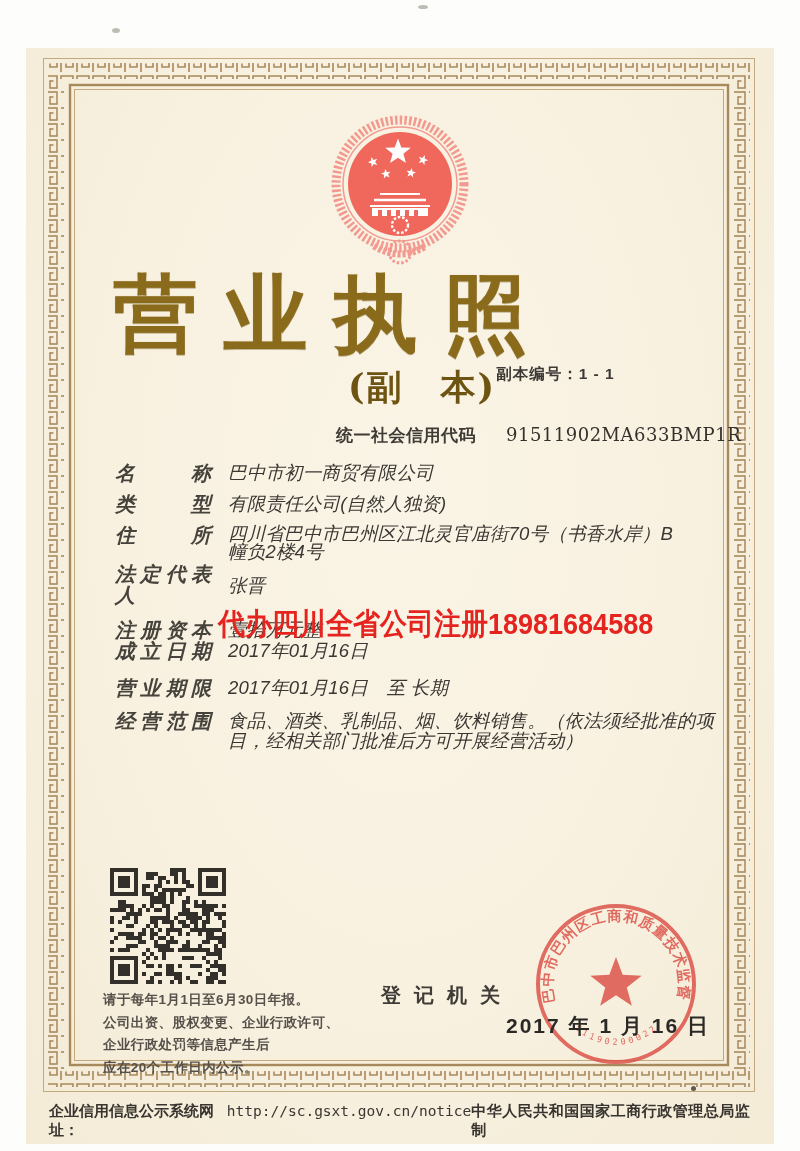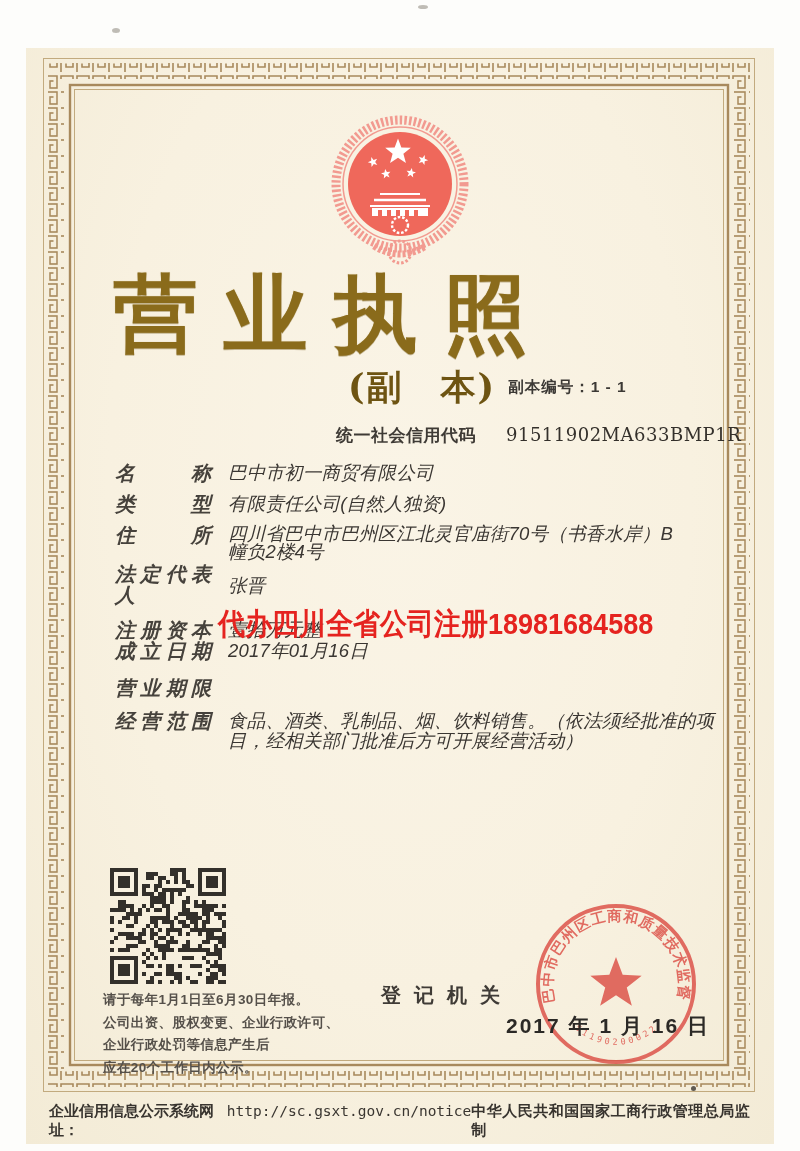--- a/index.html
+++ b/index.html
@@ -16,21 +16,21 @@
 
   
   .emblem{position:absolute;left:330px;top:112px;}
 
   .title{position:absolute;left:0;top:268px;width:648px;text-align:center;
          font-size:84px;line-height:92px;font-weight:900;color:#8a6b1b;
          letter-spacing:26px;padding-left:19px;box-sizing:border-box;
          text-shadow:0 1px 0 rgba(110,82,18,.35), 0 0 1px rgba(140,105,25,.4);
          font-family:"Liberation Sans",sans-serif;}
 
-  .subtitle-row{position:absolute;left:348px;top:364px;display:flex;align-items:center;gap:12px;}
+  .subtitle-row{position:absolute;left:348px;top:364px;display:flex;align-items:flex-start;}
   .subtitle{font-family:"DejaVu Serif",serif;font-size:35px;font-weight:700;color:#6e5412;letter-spacing:2px;}
   .copy-number{font-size:15.5px;color:#3c3935;font-weight:600;letter-spacing:1px;}
 
   .credit-row{position:absolute;left:336px;top:424px;display:flex;align-items:baseline;gap:30px;}
   .credit-label{font-size:17px;font-weight:700;color:#3e3a35;letter-spacing:.5px;}
   .credit-value{font-family:"DejaVu Serif",serif;font-size:18px;color:#34302b;letter-spacing:.5px;}
 
   
   .fields{position:absolute;left:115px;top:463px;width:620px;font-style:italic;}
   .field-row{display:flex;align-items:flex-start;}
@@ -159,20 +159,21 @@
       <div class="field-row">
         <div class="field-label">注册资本</div>
         <div class="field-value">壹拾万元整</div>
       </div>
       <div class="field-row">
         <div class="field-label">成立日期</div>
         <div class="field-value">2017年01月16日</div>
       </div>
       <div class="field-row">
         <div class="field-label">营业期限</div>
+        <div class="field-value">2017年01月16日　至 长期</div>
       </div>
       <div class="field-row">
         <div class="field-label">经营范围</div>
         <div class="field-value">食品、酒类、乳制品、烟、饮料销售。（依法须经批准的项
 目，经相关部门批准后方可开展经营活动）</div>
       </div>
     </div>
 
   <div class="watermark">代办四川全省公司注册18981684588</div>
 

